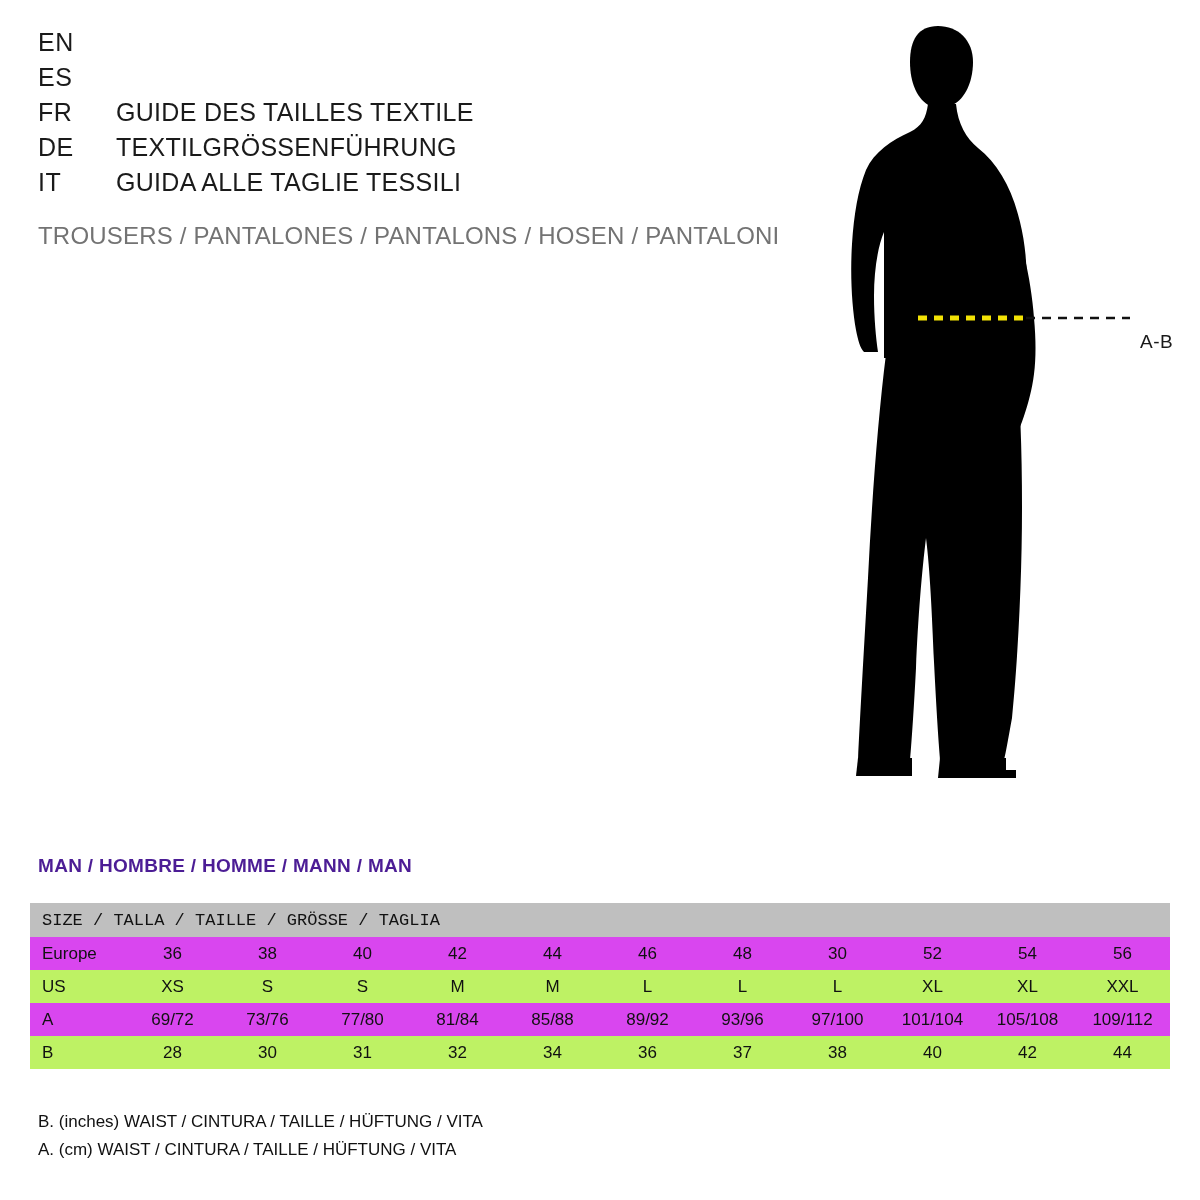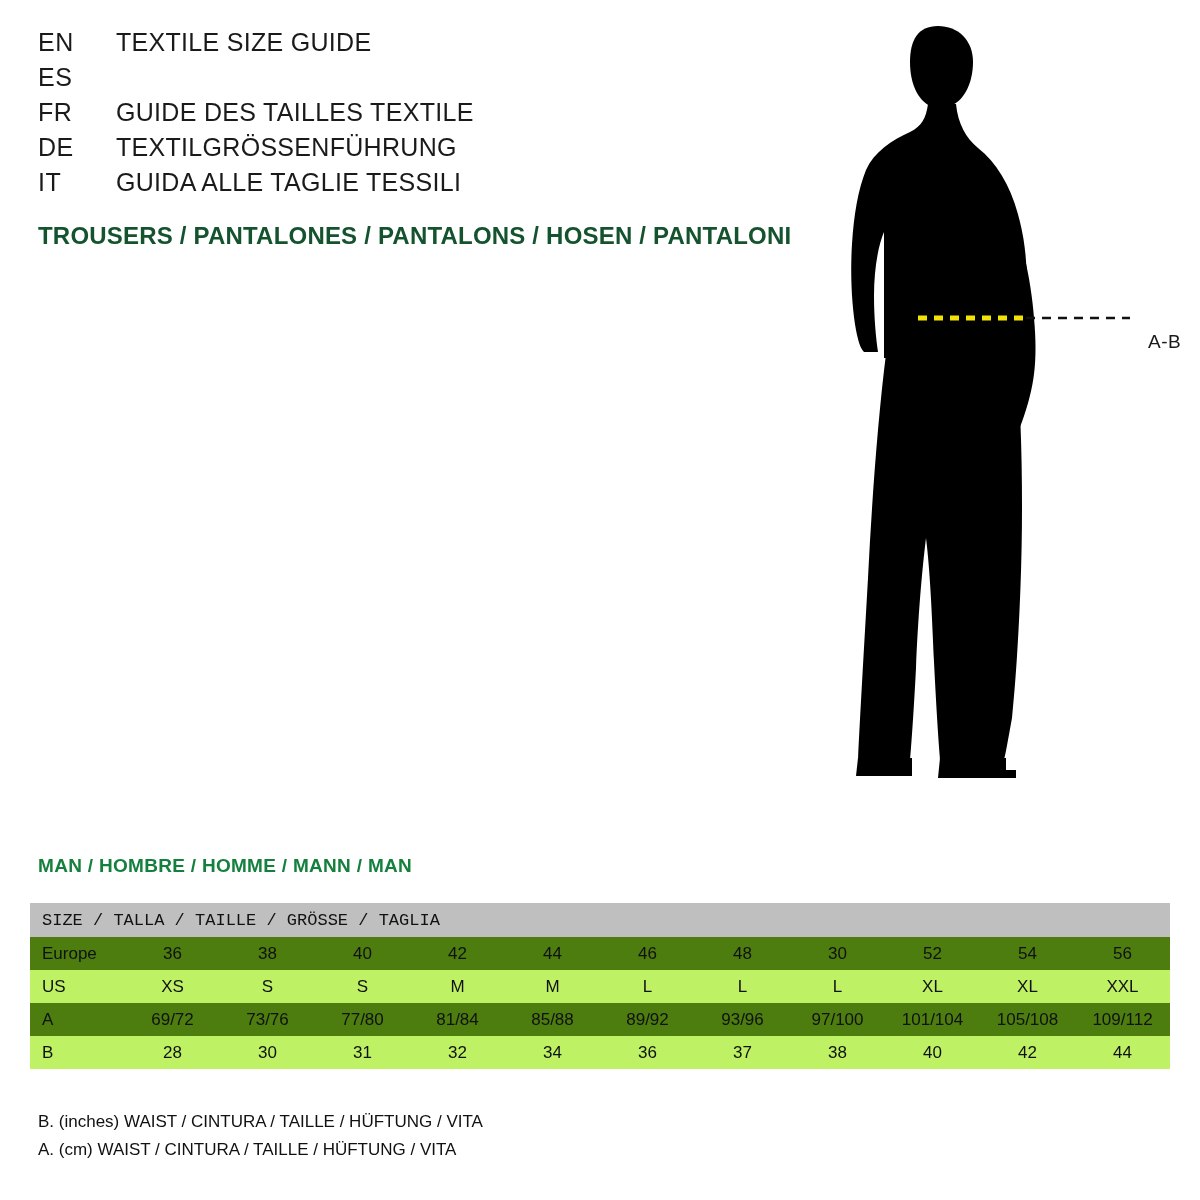--- a/index.html
+++ b/index.html
@@ -44,55 +44,55 @@
     font-size: 25px;
     letter-spacing: 0.3px;
     color: #1a1a1a;
     white-space: nowrap;
   }
   .garment-title {
     position: absolute;
     left: 38px;
     top: 222px;
     font-size: 24px;
-    font-weight: bold;
+    font-weight: normal;
     letter-spacing: 0.2px;
-    color: #14532d;
+    color: #737373;
     white-space: nowrap;
   }
 
   
   .figure-wrap {
     position: absolute;
     left: 830px;
     top: 18px;
     width: 360px;
     height: 780px;
   }
   .figure-svg {
     display: block;
   }
   .ab-label {
     position: absolute;
-    left: 318px;
+    left: 310px;
     top: 313px;
     font-size: 19px;
     color: #1a1a1a;
     letter-spacing: 0.5px;
   }
 
   
   .section-title {
     position: absolute;
     left: 38px;
     top: 855px;
     font-size: 19px;
     font-weight: bold;
     letter-spacing: 0.3px;
-    color: #15803d;
+    color: #4c1d95;
   }
   .table-wrap {
     position: absolute;
     left: 30px;
     top: 903px;
     width: 1140px;
   }
   table.size-table {
     border-collapse: collapse;
     width: 1140px;
@@ -114,21 +114,21 @@
     width: 175px;
   }
   tr.header-row th {
     background: #bfbfbf;
     text-align: left;
     padding-left: 12px;
     font-size: 17px;
     height: 34px;
     font-family: Liberation Mono, monospace;
   }
-  tr.band-light td { background: #4d7c0f; }
+  tr.band-light td { background: #d946ef; }
   tr.band-grey td { background: #bef264; }
 
   
   .footnotes {
     position: absolute;
     left: 38px;
     top: 1108px;
   }
   .footnote {
     font-size: 17px;
@@ -138,21 +138,20 @@
   }
 </style>
 </head>
 <body>
 
 <div class="page">
 
   <div class="lang-block">
     <div class="lang-row">
       <div class="lang-code">EN</div>
-      <div class="lang-text">TEXTILE SIZE GUIDE</div>
     </div>
     <div class="lang-row">
       <div class="lang-code">ES</div>
     </div>
     <div class="lang-row">
       <div class="lang-code">FR</div>
       <div class="lang-text">GUIDE DES TAILLES TEXTILE</div>
     </div>
     <div class="lang-row">
       <div class="lang-code">DE</div>

